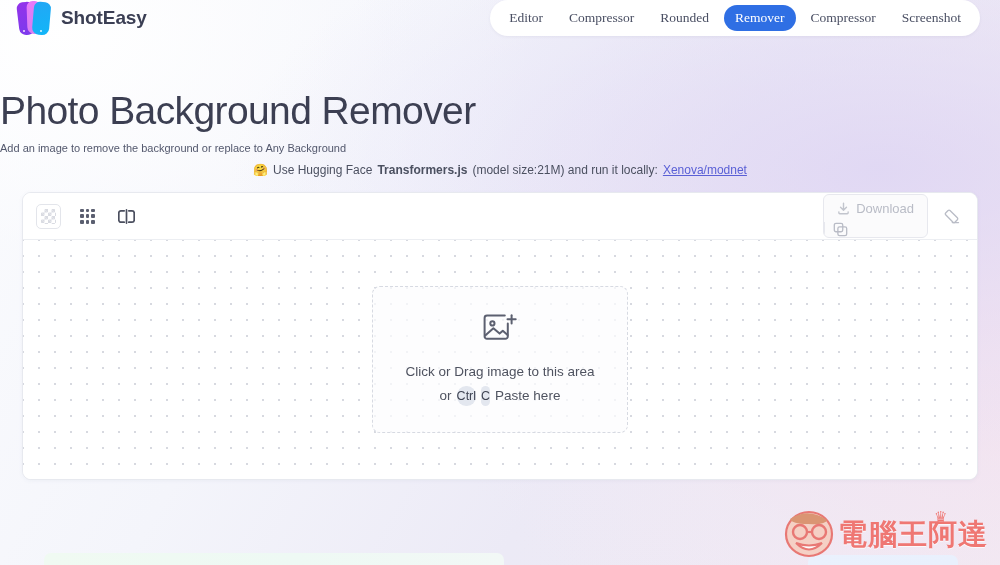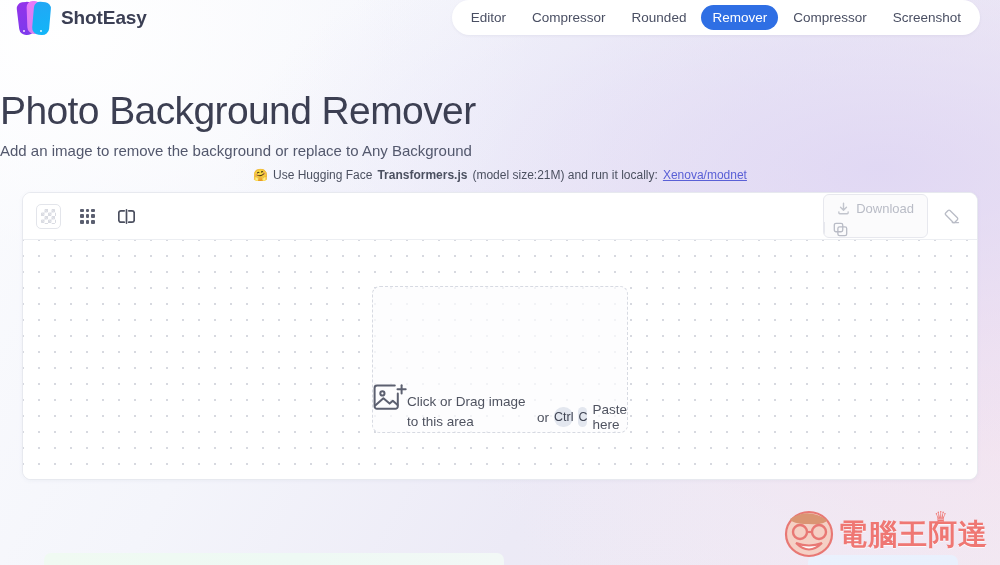--- a/index.html
+++ b/index.html
@@ -82,20 +82,21 @@
   }
 
   .nav {
     display: flex;
     align-items: center;
     gap: 4px;
     background: #ffffff;
     border-radius: 20px;
     padding: 5px 8px;
     box-shadow: 0 1px 3px rgba(80,80,120,0.07);
+    font-family: Liberation Serif, serif;
   }
   .nav-item {
     font-size: 13.5px;
     color: #4a4f63;
     padding: 5px 11px;
     border-radius: 14px;
     white-space: nowrap;
     cursor: pointer;
   }
   .nav-item.active {
@@ -110,21 +111,21 @@
   }
   .hero-title {
     font-size: 39px;
     font-weight: normal;
     color: #3c3f52;
     letter-spacing: -0.6px;
     line-height: 1.18;
   }
   .hero-sub {
     margin-top: 8px;
-    font-size: 15px;
+    font-size: 11px;
     color: #53586d;
   }
   .hero-note {
     margin-top: 9px;
     font-size: 12px;
     color: #4b5060;
     display: flex;
     align-items: center;
     justify-content: center;
     gap: 5px;
@@ -248,21 +249,22 @@
     justify-content: center;
   }
 
   .dropzone {
     width: 256px;
     height: 147px;
     border: 1.5px dashed #d7dae2;
     border-radius: 8px;
     background: rgba(252,252,253,0.72);
     display: flex;
-    align-items: flex-end;
+    flex-direction: column;
+    align-items: center;
     justify-content: center;
     cursor: pointer;
   }
   .dz-icon { margin-bottom: 13px; }
   .dz-line1 {
     font-size: 13.5px;
     color: #4f5360;
     line-height: 1.5;
   }
   .dz-line2 {

